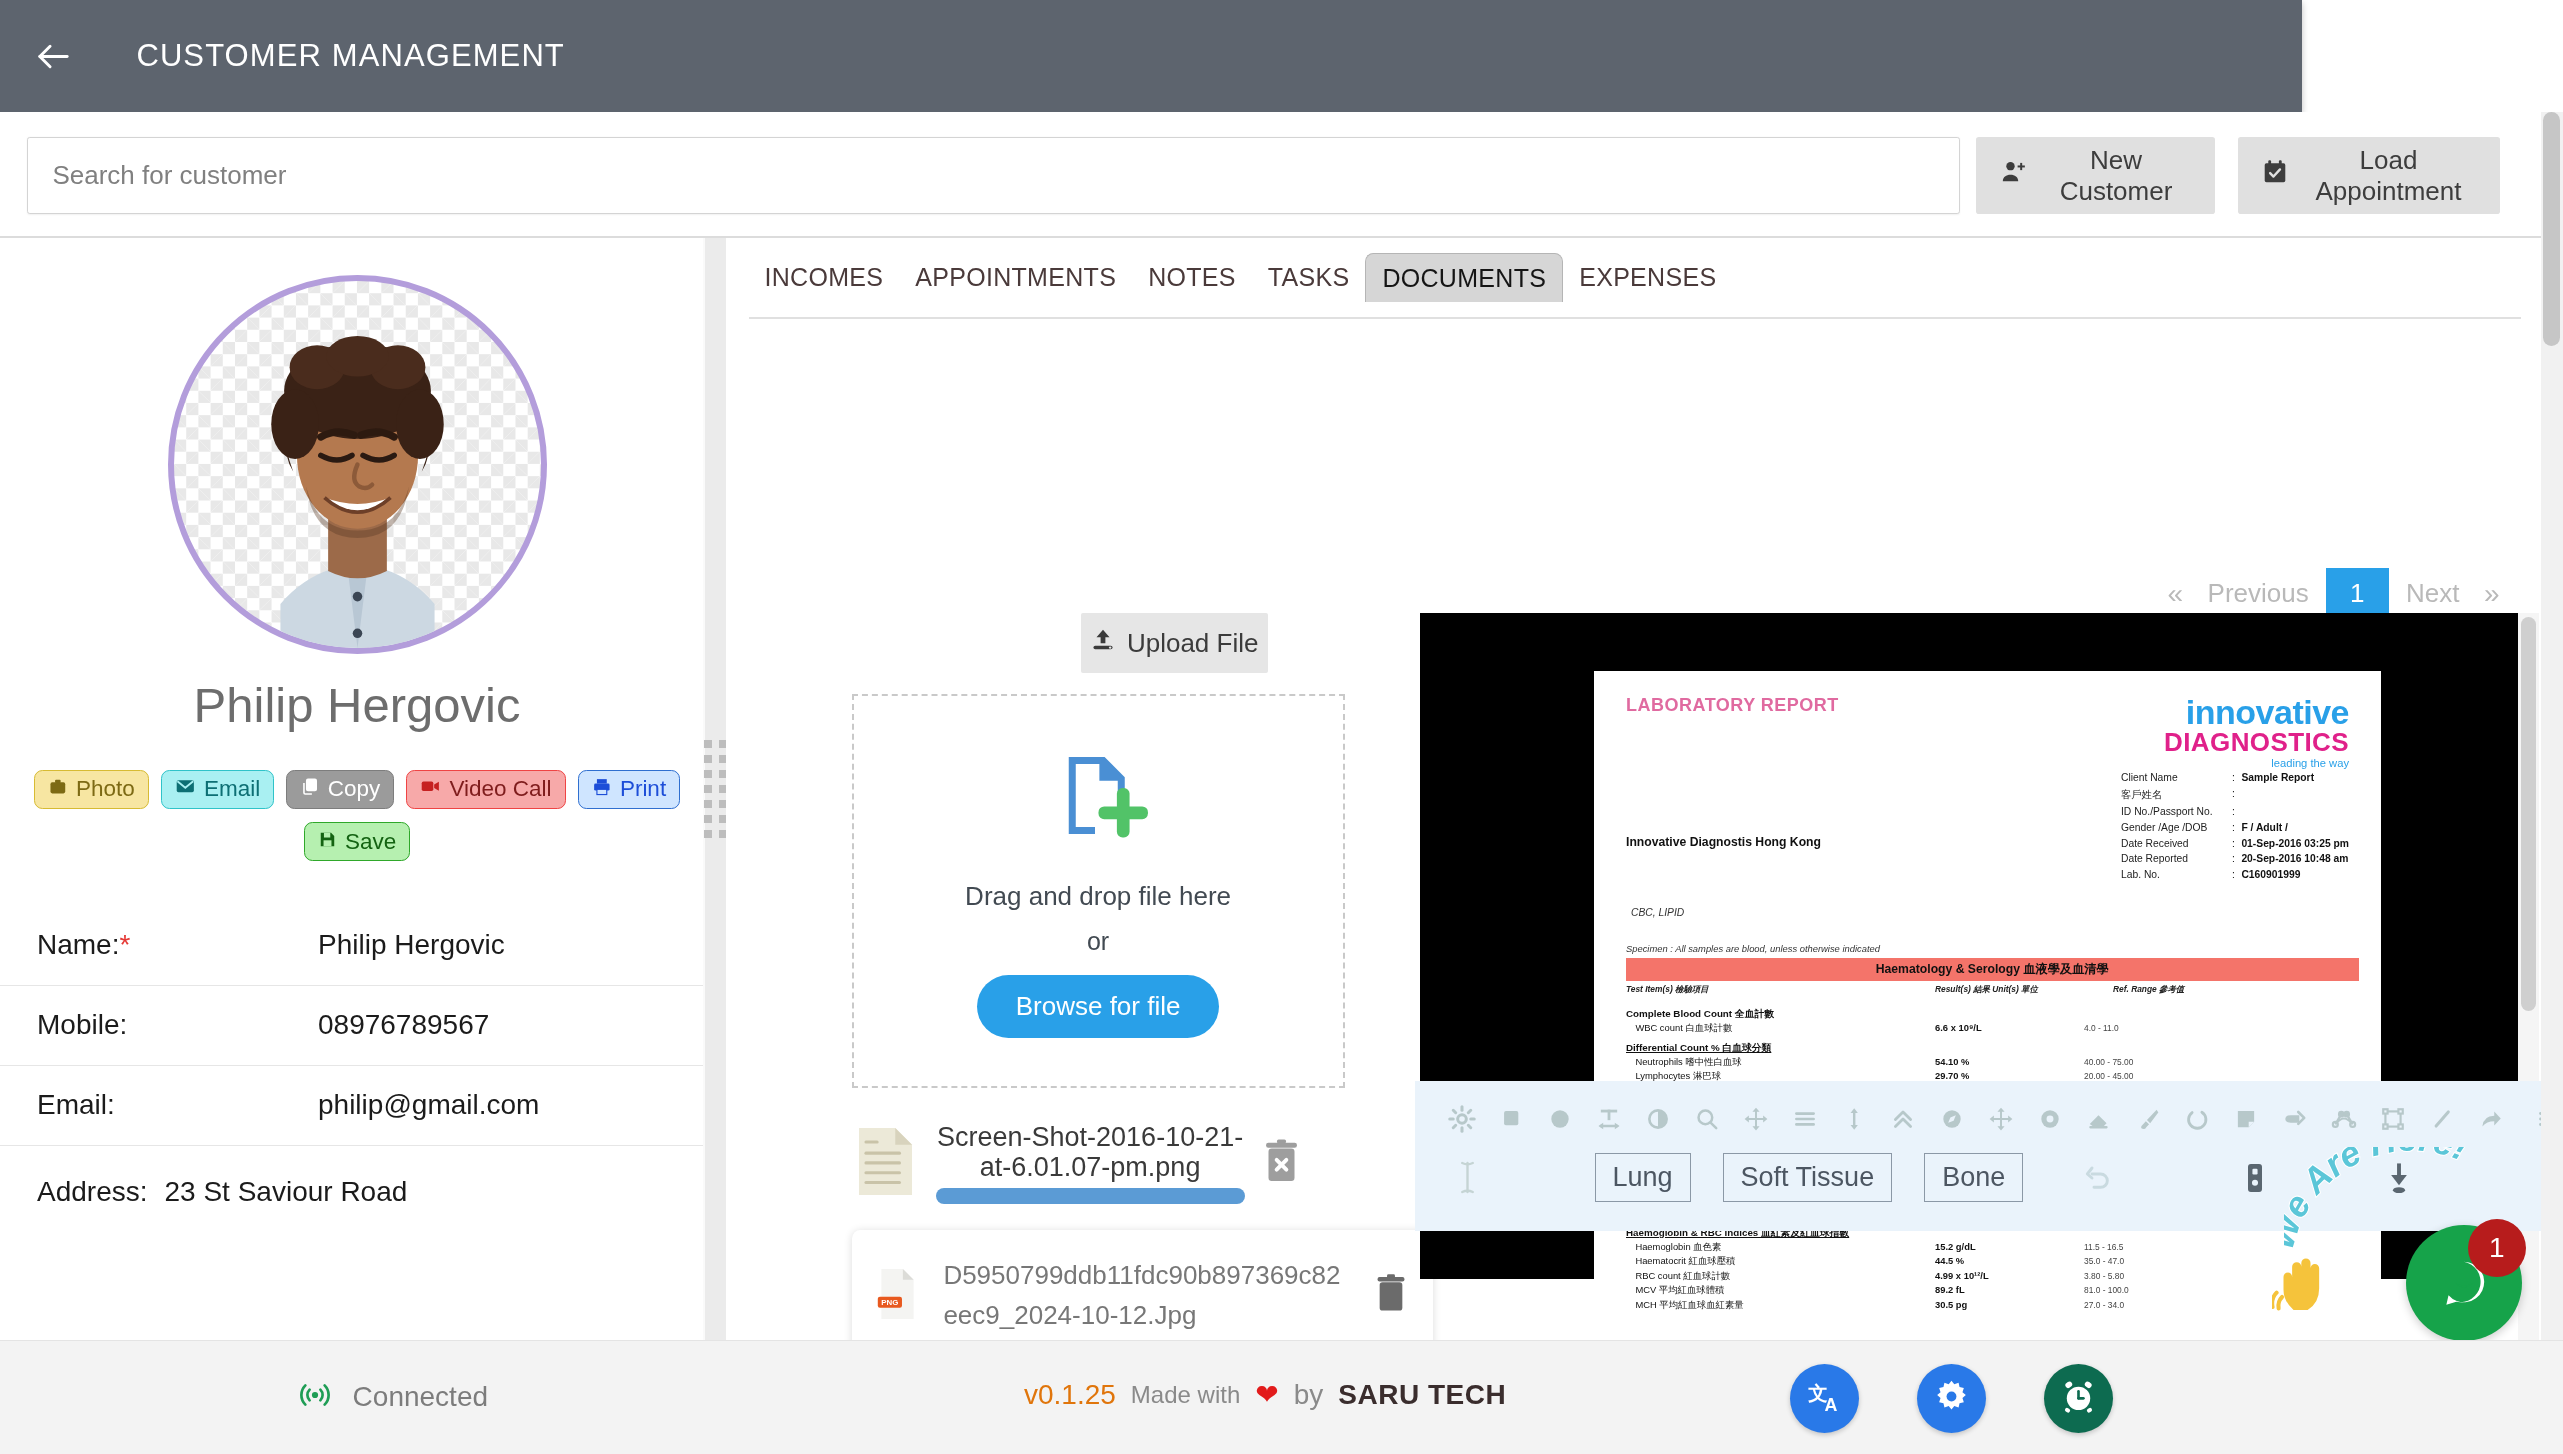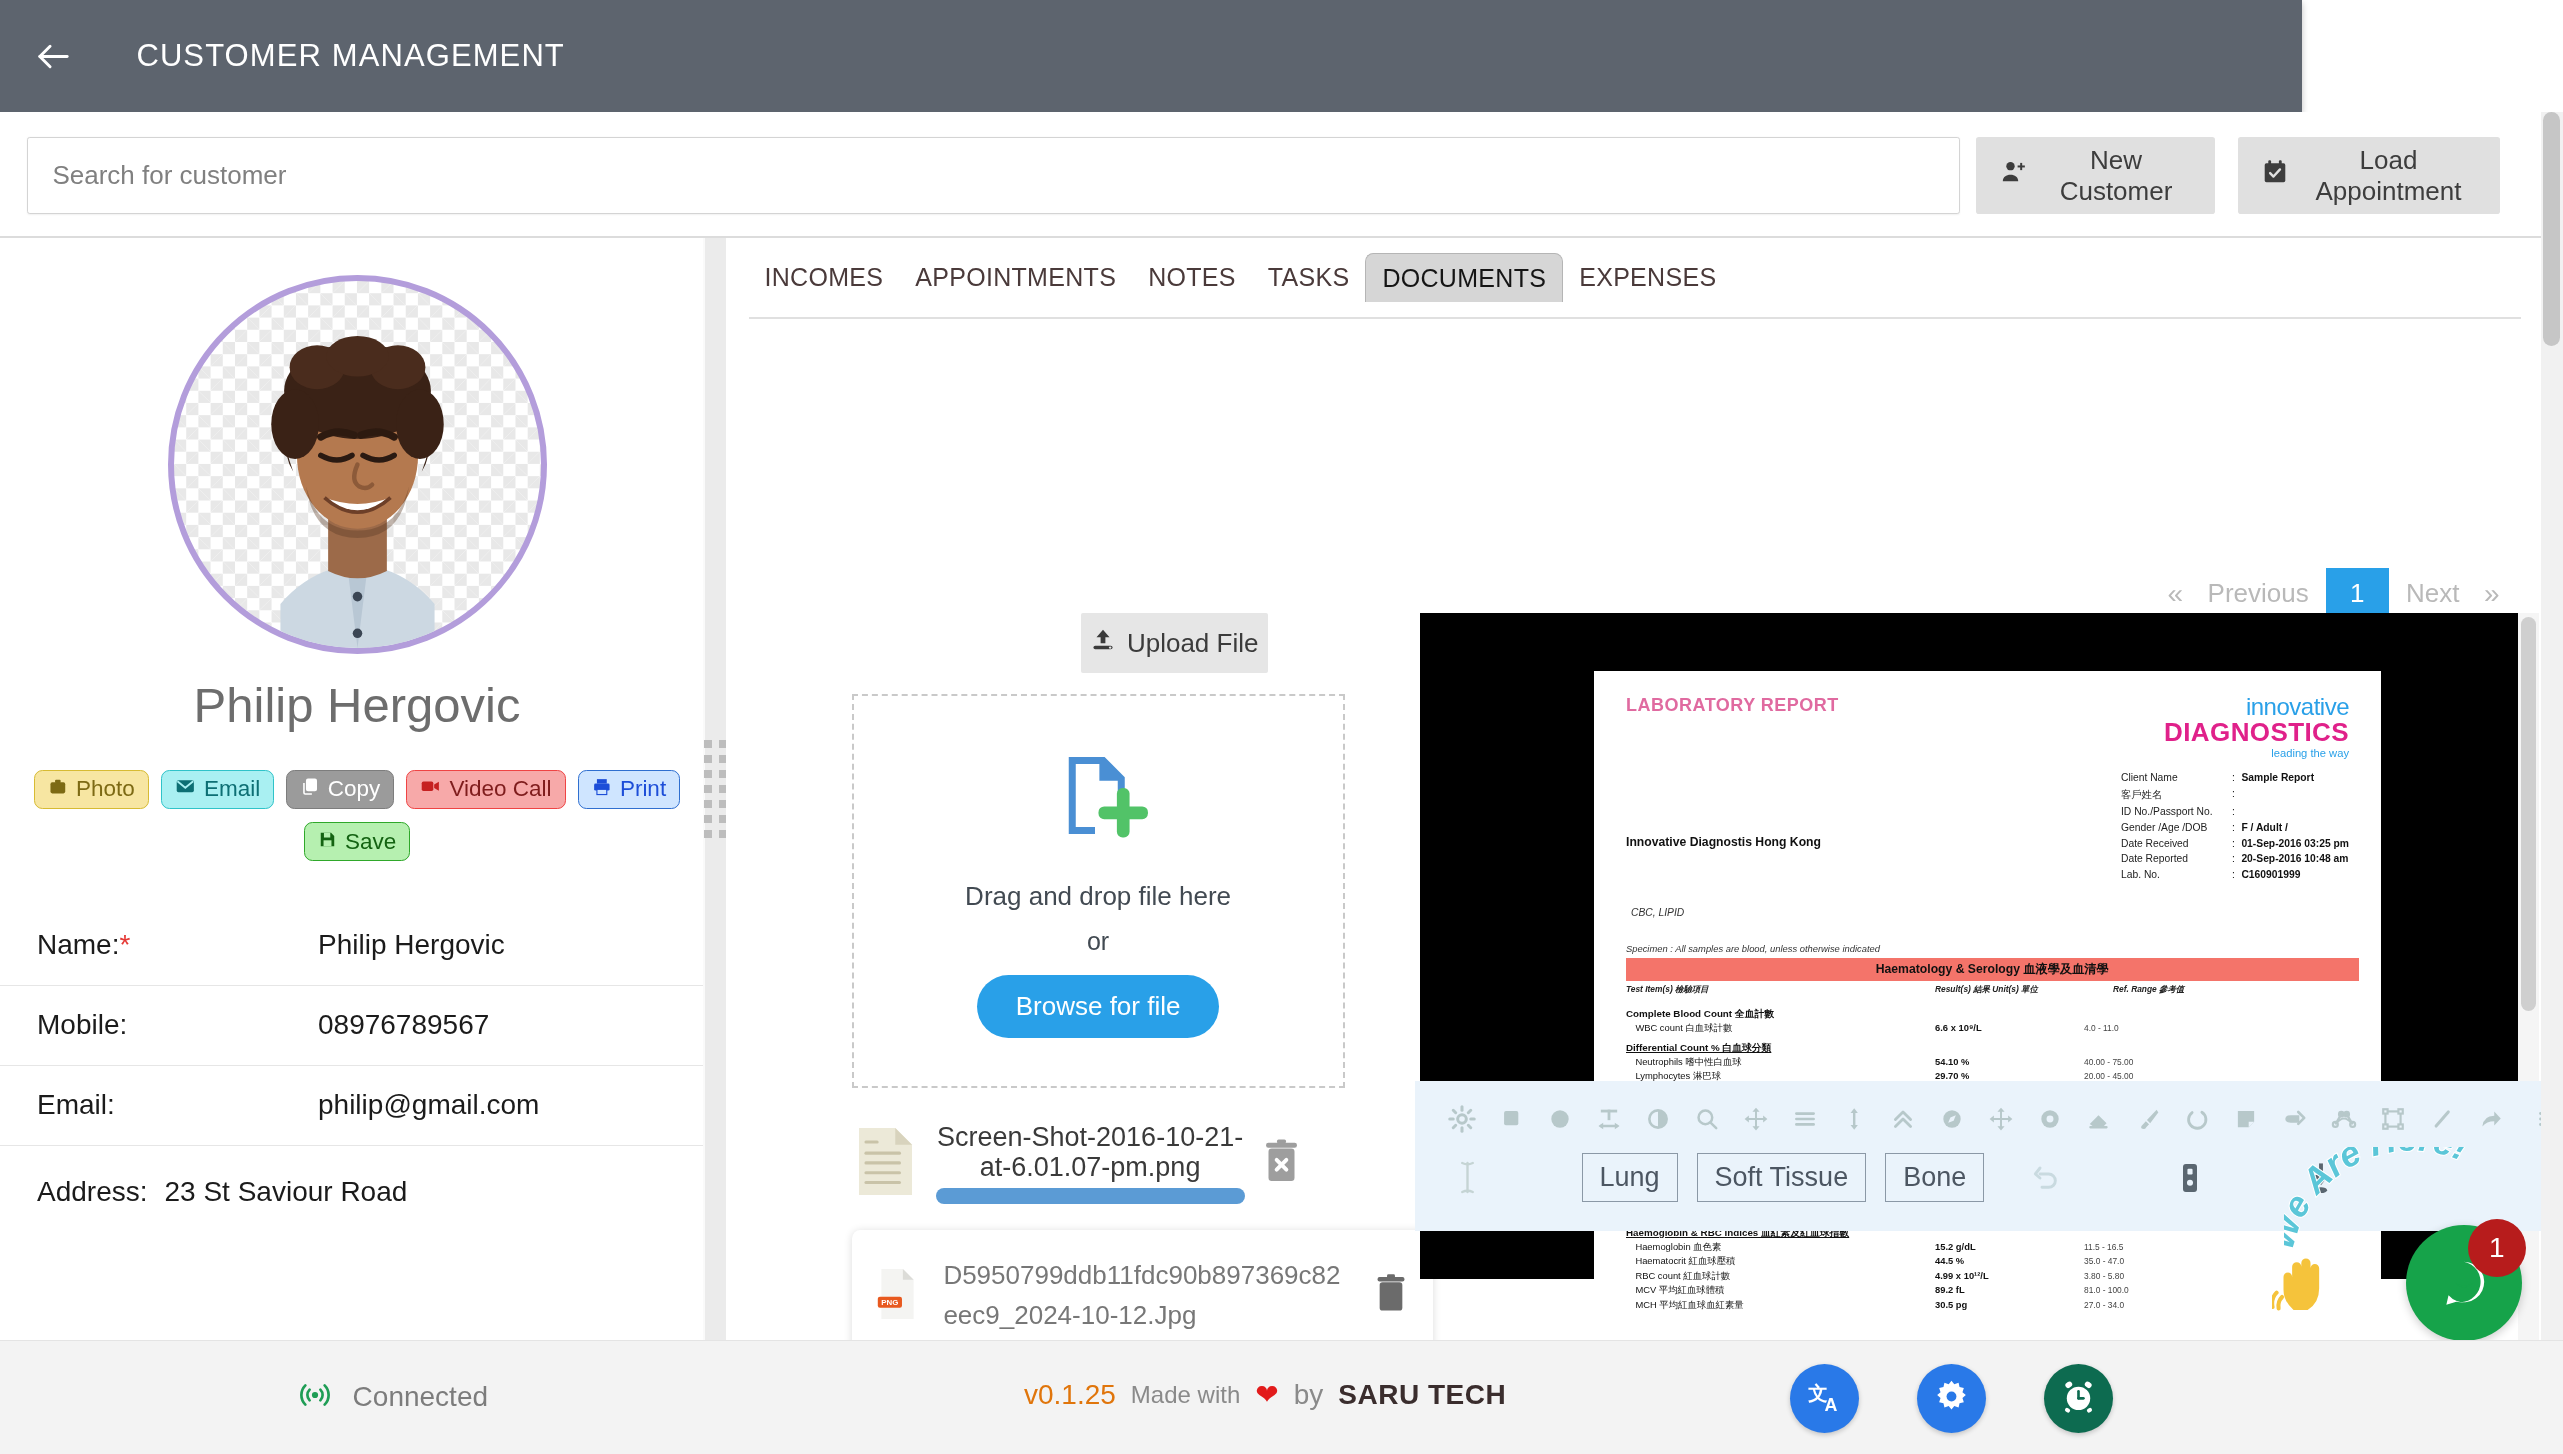--- a/index.html
+++ b/index.html
@@ -167,21 +167,21 @@
     position:absolute; left:694px; top:375px; width:1106px; height:666px;
     background:#000;
   }
   .doc-page {
     position:absolute; left:174px; top:58px; width:787px; height:647px;
     background:#fff; overflow:hidden; padding:24.4px 32px;
   }
   .doc-hdr { display:flex; justify-content:space-between; align-items:flex-start; }
   .doc-lab { color:#e06aa0; font-size:18px; letter-spacing:0.5px; font-weight:bold;}
   .doc-brand { text-align:right; }
-  .doc-brand .b1 { font-size:24px; color:#29a0e8; font-weight:normal; line-height:1; letter-spacing:-0.5px;}
+  .doc-brand .b1 { font-size:34px; color:#29a0e8; font-weight:bold; line-height:1; letter-spacing:-0.5px;}
   .doc-brand .b2 { font-size:26px; color:#e0218a; font-weight:bold; line-height:1.05; letter-spacing:0.4px;}
   .doc-brand .b3 { font-size:11.2px; color:#29a0e8; }
   .doc-meta { position:absolute; right:32px; top:101px; font-size:10.3px; color:#111; }
   .doc-meta div { display:flex; margin-bottom:4.7px; }
   .doc-meta .k { width:111px; color:#222; }
   .doc-meta .c { width:9.4px; }
   .doc-meta .v { font-weight:bold; }
   .doc-org { position:absolute; left:32px; top:164px; font-size:12.2px; font-weight:bold; color:#111; }
   .doc-cbc { position:absolute; left:37px; top:236px; font-size:10.3px; font-style:italic; color:#333; }
   .doc-spec { position:absolute; left:32px; top:272px; font-size:9.4px; color:#333; font-style:italic;}
@@ -204,21 +204,21 @@
   
   .vtoolbar {
     position:absolute; left:1415px; top:1081px; width:1148px; height:150px;
     background:#eaf3fb;
   }
   .vt-icons { display:flex; align-items:center; gap:0; padding:13px 22.5px 0 22.5px; }
   .vt-ic {
     width:49px; height:49px; display:flex; align-items:center; justify-content:center;
     cursor:pointer; flex-shrink:0;
   }
-  .vt-row2 { display:flex; align-items:center; padding:7.5px 22.5px 0 22.5px; gap:0; }
+  .vt-row2 { display:flex; align-items:center; padding:7.5px 22.5px 0 22.5px; gap:13px; }
   .vt-btn {
     border:1.9px solid #8b98a6; background:transparent; color:#4c5662;
     font-size:27px; padding:8.4px 17px; cursor:pointer; margin-right:19px;
     font-family:"Liberation Sans", sans-serif;
   }
   .vt-ic2 { width:60px; height:54px; display:flex; align-items:center; justify-content:center; cursor:pointer; }
 
   
   .vscroll-right { position:absolute; right:0; top:112px; width:22.5px; height:1228px; background:#f1f1f1; }
   .vscroll-right .thumb { position:absolute; left:2.8px; top:0px; width:17px; height:234px; background:#c6c6c6; border-radius:8.4px; }

